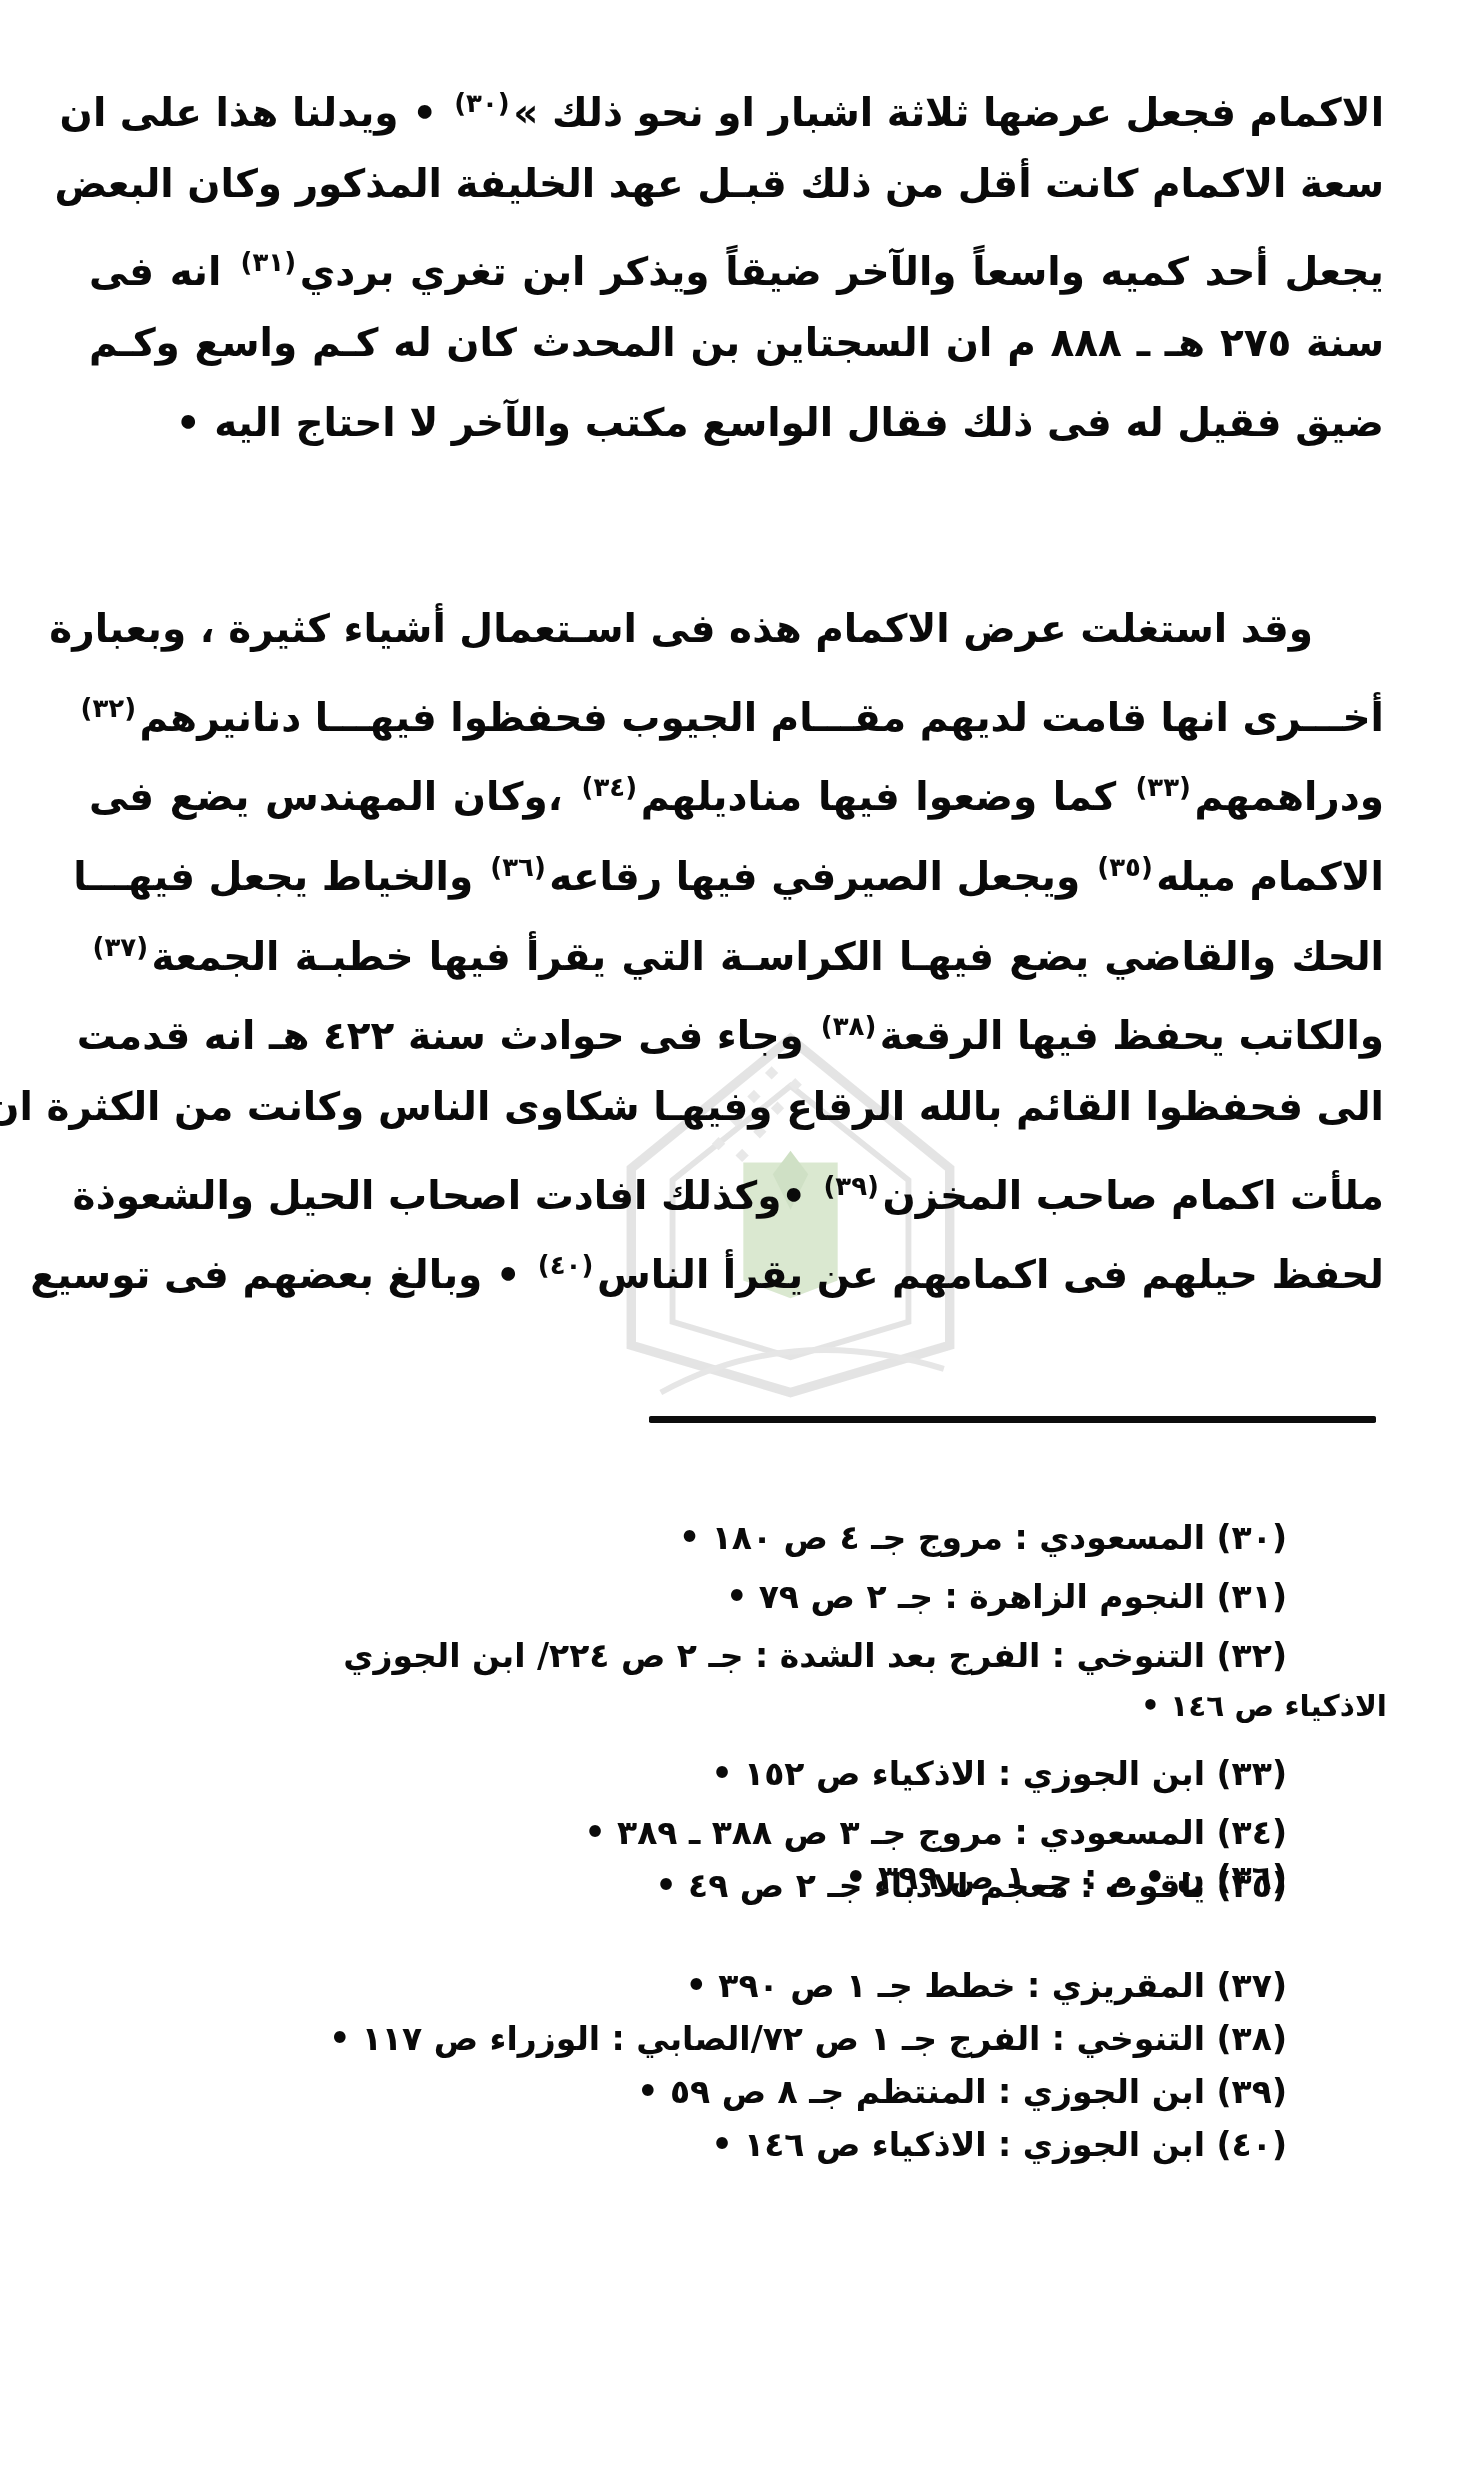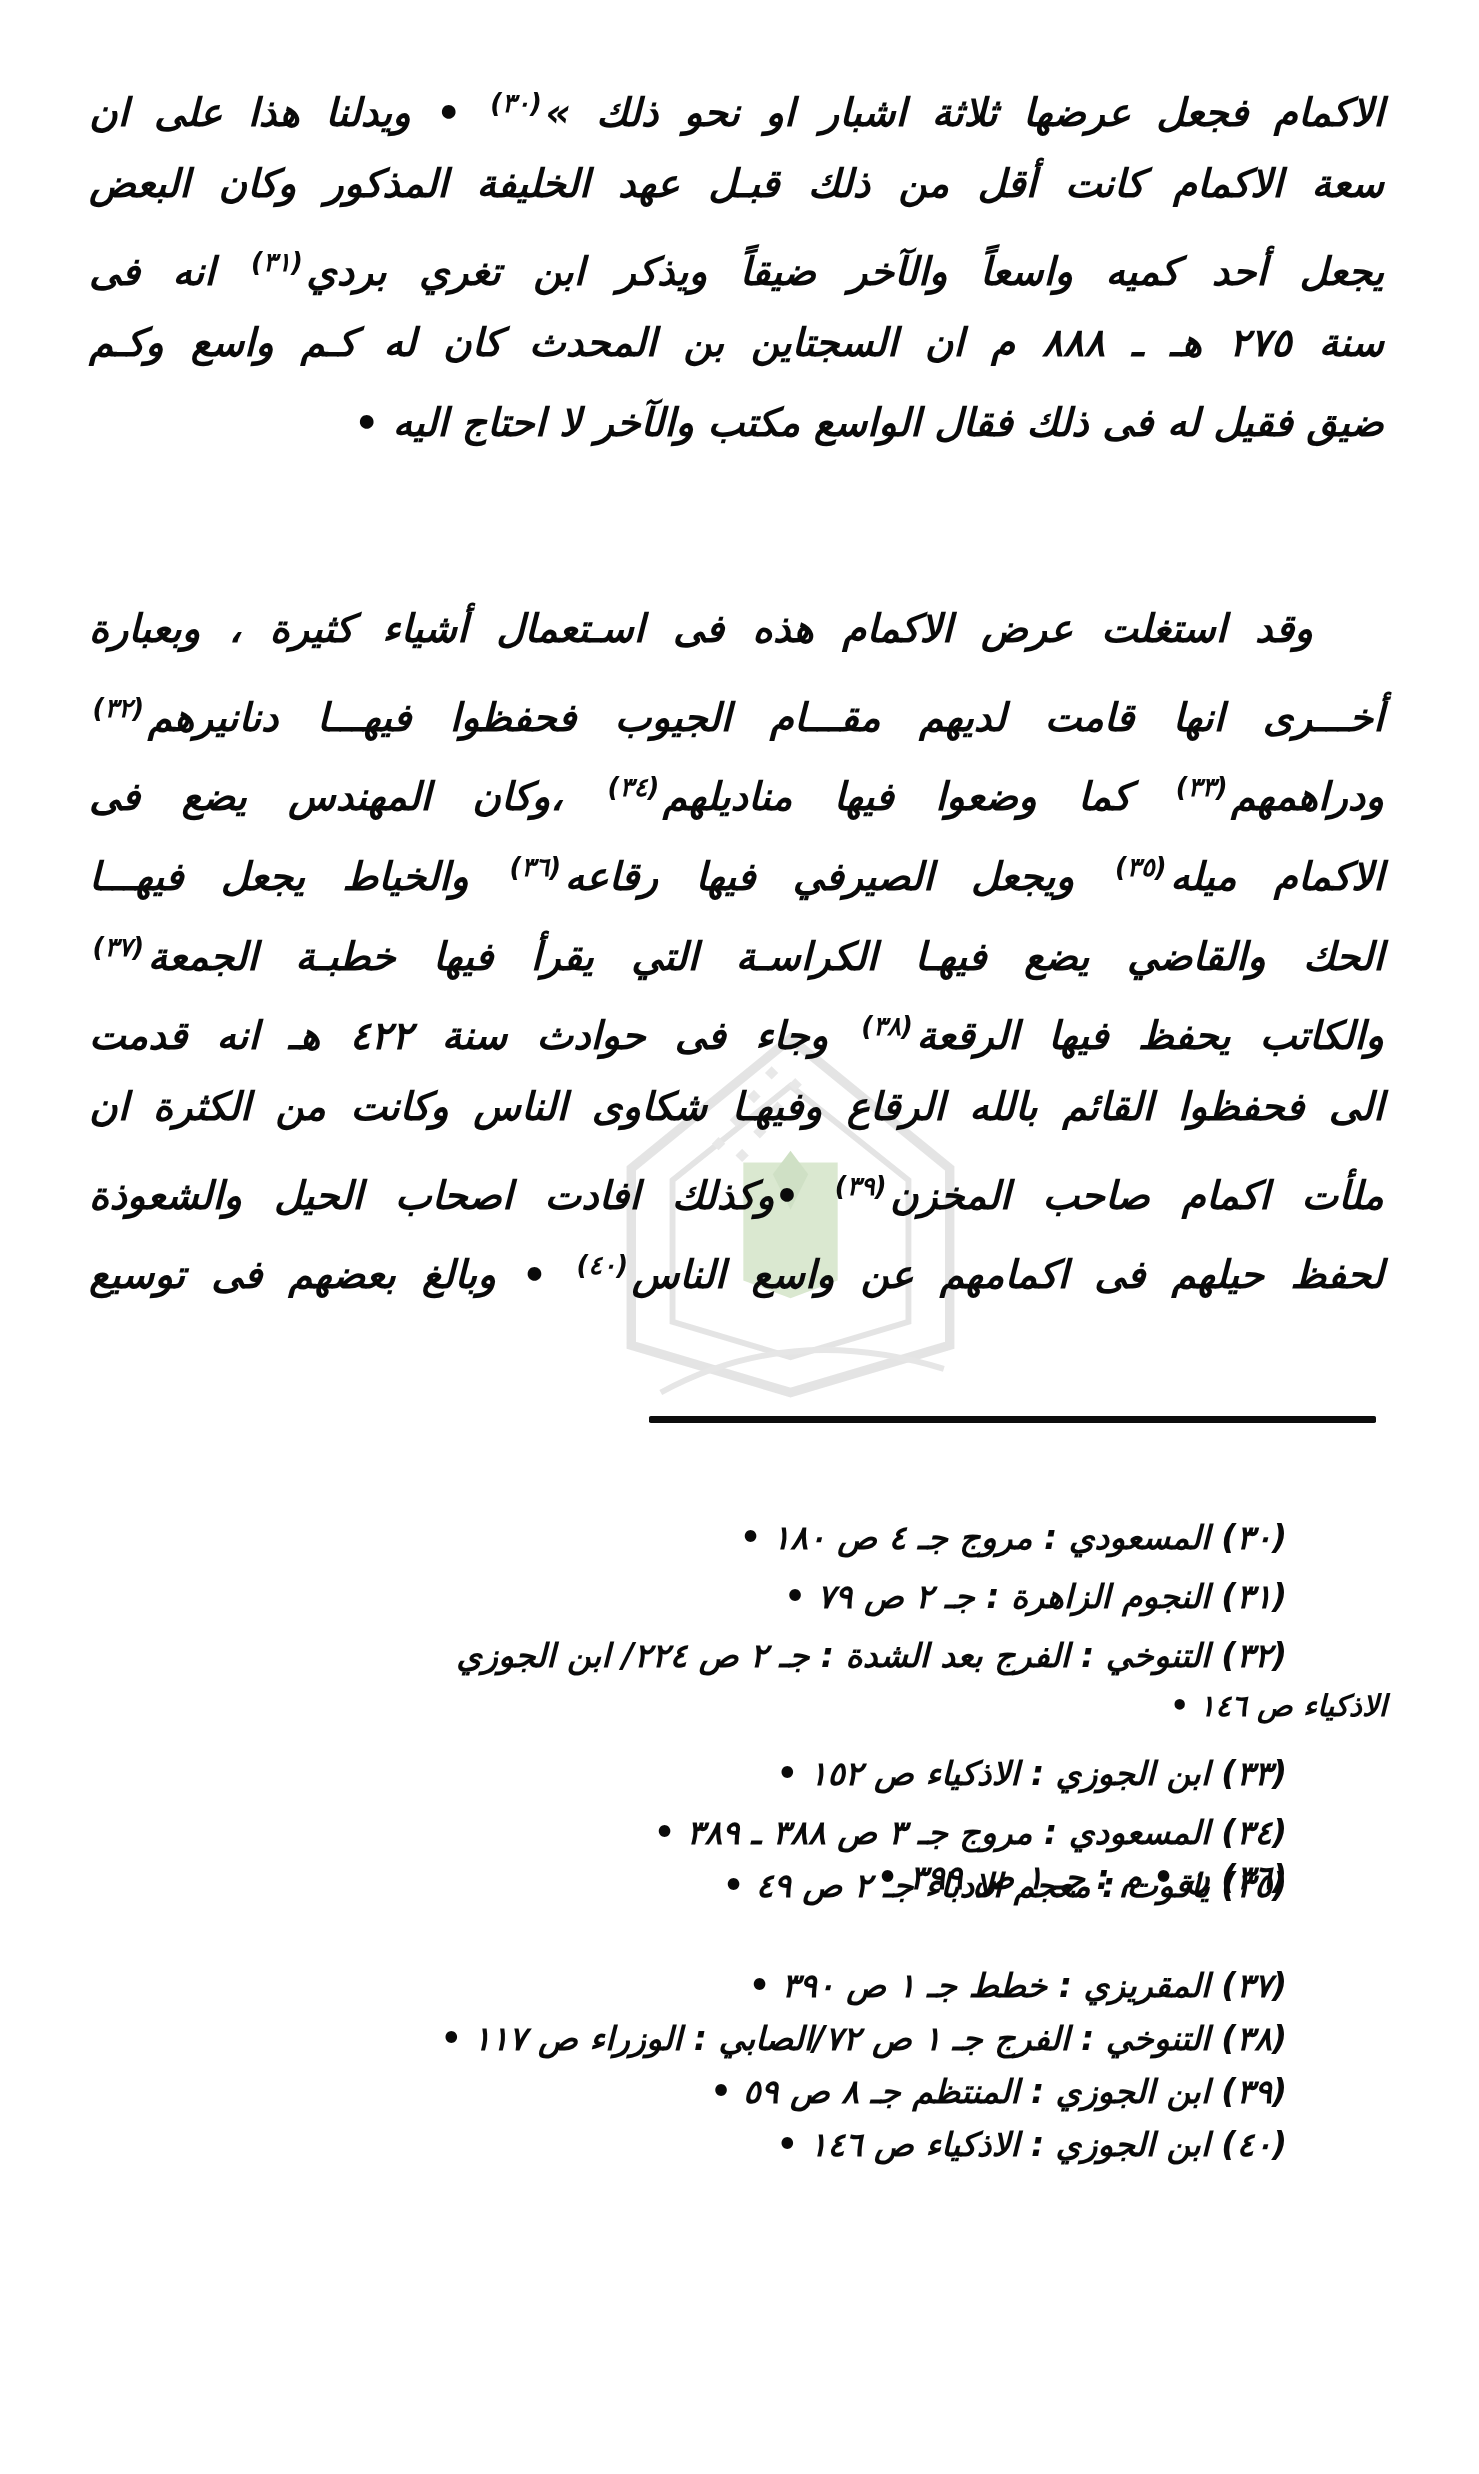--- a/index.html
+++ b/index.html
@@ -1,18 +1,18 @@
 <!DOCTYPE html>
 <html style="font-size:9.4px"><head>
 <meta charset="utf-8">
 <style>
   html, body { margin:0; padding:0; background:#ffffff; }
   body { width:1480px; height:2475px; position:relative; overflow:hidden;
          font-family:"DejaVu Sans", sans-serif; color:#0a0a0a; }
-  .page { position:absolute; left:0; top:0; width:1220px; height:2475px;font-style:italic; }
+  .page { position:absolute; left:0; top:0; width:1220px; height:2475px; }
   .watermark { position:absolute; left:590px; top:1015px; width:401px; height:413px; opacity:0.55; pointer-events:none; }
   .body-text { position:absolute; left:89px; width:1295px; direction:rtl; }
   .line { position:absolute; right:0; left:0; height:77px; font-size:39px; line-height:77px;
           white-space:nowrap; text-align:justify; text-align-last:justify; font-weight:bold; letter-spacing:0.6px; }
   .line.indent { right:71px; }
   .line.last { text-align-last:right; }
   sup.fn { font-size:26px; vertical-align:0.55em; font-weight:bold; margin:0 3.5px; }
   .rule { position:absolute; left:649px; top:1416px; width:727px; height:7px; background:#0d0d0d; border-radius:1.8px; }
   .notes { position:absolute; left:77px; width:1210px; direction:rtl; }
   .note { position:absolute; right:0; font-size:33px; line-height:54px; white-space:nowrap; font-weight:bold; text-align:right; }
@@ -51,21 +51,21 @@
       <div class="line" style="top: 304px;"><span>سنة ٢٧٥ هـ ـ ٨٨٨ م ان السجتاين بن المحدث كان له كـم واسع وكـم</span></div>
       <div class="line last" style="top: 384px;"><span>ضيق فقيل له فى ذلك فقال الواسع مكتب والآخر لا احتاج اليه •</span></div>
       <div class="line indent" style="top: 590px;"><span>وقد استغلت عرض الاكمام هذه فى اسـتعمال أشياء كثيرة ، وبعبارة</span></div>
       <div class="line" style="top: 670px;"><span>أخـــرى انها قامت لديهم مقـــام الجيوب فحفظوا فيهـــا دنانيرهم</span><sup class="fn">(٣٢)</sup></div>
       <div class="line" style="top: 749px;"><span>ودراهمهم</span><sup class="fn">(٣٣)</sup><span> كما وضعوا فيها مناديلهم</span><sup class="fn">(٣٤)</sup><span> ،وكان المهندس يضع فى</span></div>
       <div class="line" style="top: 829px;"><span>الاكمام ميله</span><sup class="fn">(٣٥)</sup><span> ويجعل الصيرفي فيها رقاعه</span><sup class="fn">(٣٦)</sup><span> والخياط يجعل فيهـــا</span></div>
       <div class="line" style="top: 909px;"><span>الحك والقاضي يضع فيهـا الكراسـة التي يقرأ فيها خطبـة الجمعة</span><sup class="fn">(٣٧)</sup></div>
       <div class="line" style="top: 988px;"><span>والكاتب يحفظ فيها الرقعة</span><sup class="fn">(٣٨)</sup><span> وجاء فى حوادث سنة ٤٢٢ هـ انه قدمت</span></div>
       <div class="line" style="top: 1068px;"><span>الى فحفظوا القائم بالله الرقاع وفيهـا شكاوى الناس وكانت من الكثرة ان</span></div>
       <div class="line" style="top: 1148px;"><span>ملأت اكمام صاحب المخزن</span><sup class="fn">(٣٩)</sup><span> •وكذلك افادت اصحاب الحيل والشعوذة</span></div>
-      <div class="line" style="top: 1227px;"><span>لحفظ حيلهم فى اكمامهم عن واسع الناس</span><sup class="fn">(٤٠)</sup><span> • وبالغ بعضهم فى توسيع</span></div>
+      <div class="line" style="top: 1227px;"><span>لحفظ حيلهم فى اكمامهم عن يقرأ الناس</span><sup class="fn">(٤٠)</sup><span> • وبالغ بعضهم فى توسيع</span></div>
     </div>
 
   <div class="rule"></div>
 
   <div class="notes" id="notes">
       <div class="note" style="top: 1511px;"><span>(٣٠) </span><span>المسعودي : مروج جـ ٤ ص ١٨٠ •</span></div>
       <div class="note" style="top: 1570px;"><span>(٣١) </span><span>النجوم الزاهرة : جـ ٢ ص ٧٩ •</span></div>
       <div class="note" style="top: 1629px;"><span>(٣٢) </span><span>التنوخي : الفرج بعد الشدة : جـ ٢ ص ٢٢٤/ ابن الجوزي</span></div>
       <div class="note wrap-cont" style="top: 1679px;">الاذكياء ص ١٤٦ •</div>
       <div class="note" style="top: 1747px;"><span>(٣٣) </span><span>ابن الجوزي : الاذكياء ص ١٥٢ •</span></div>

